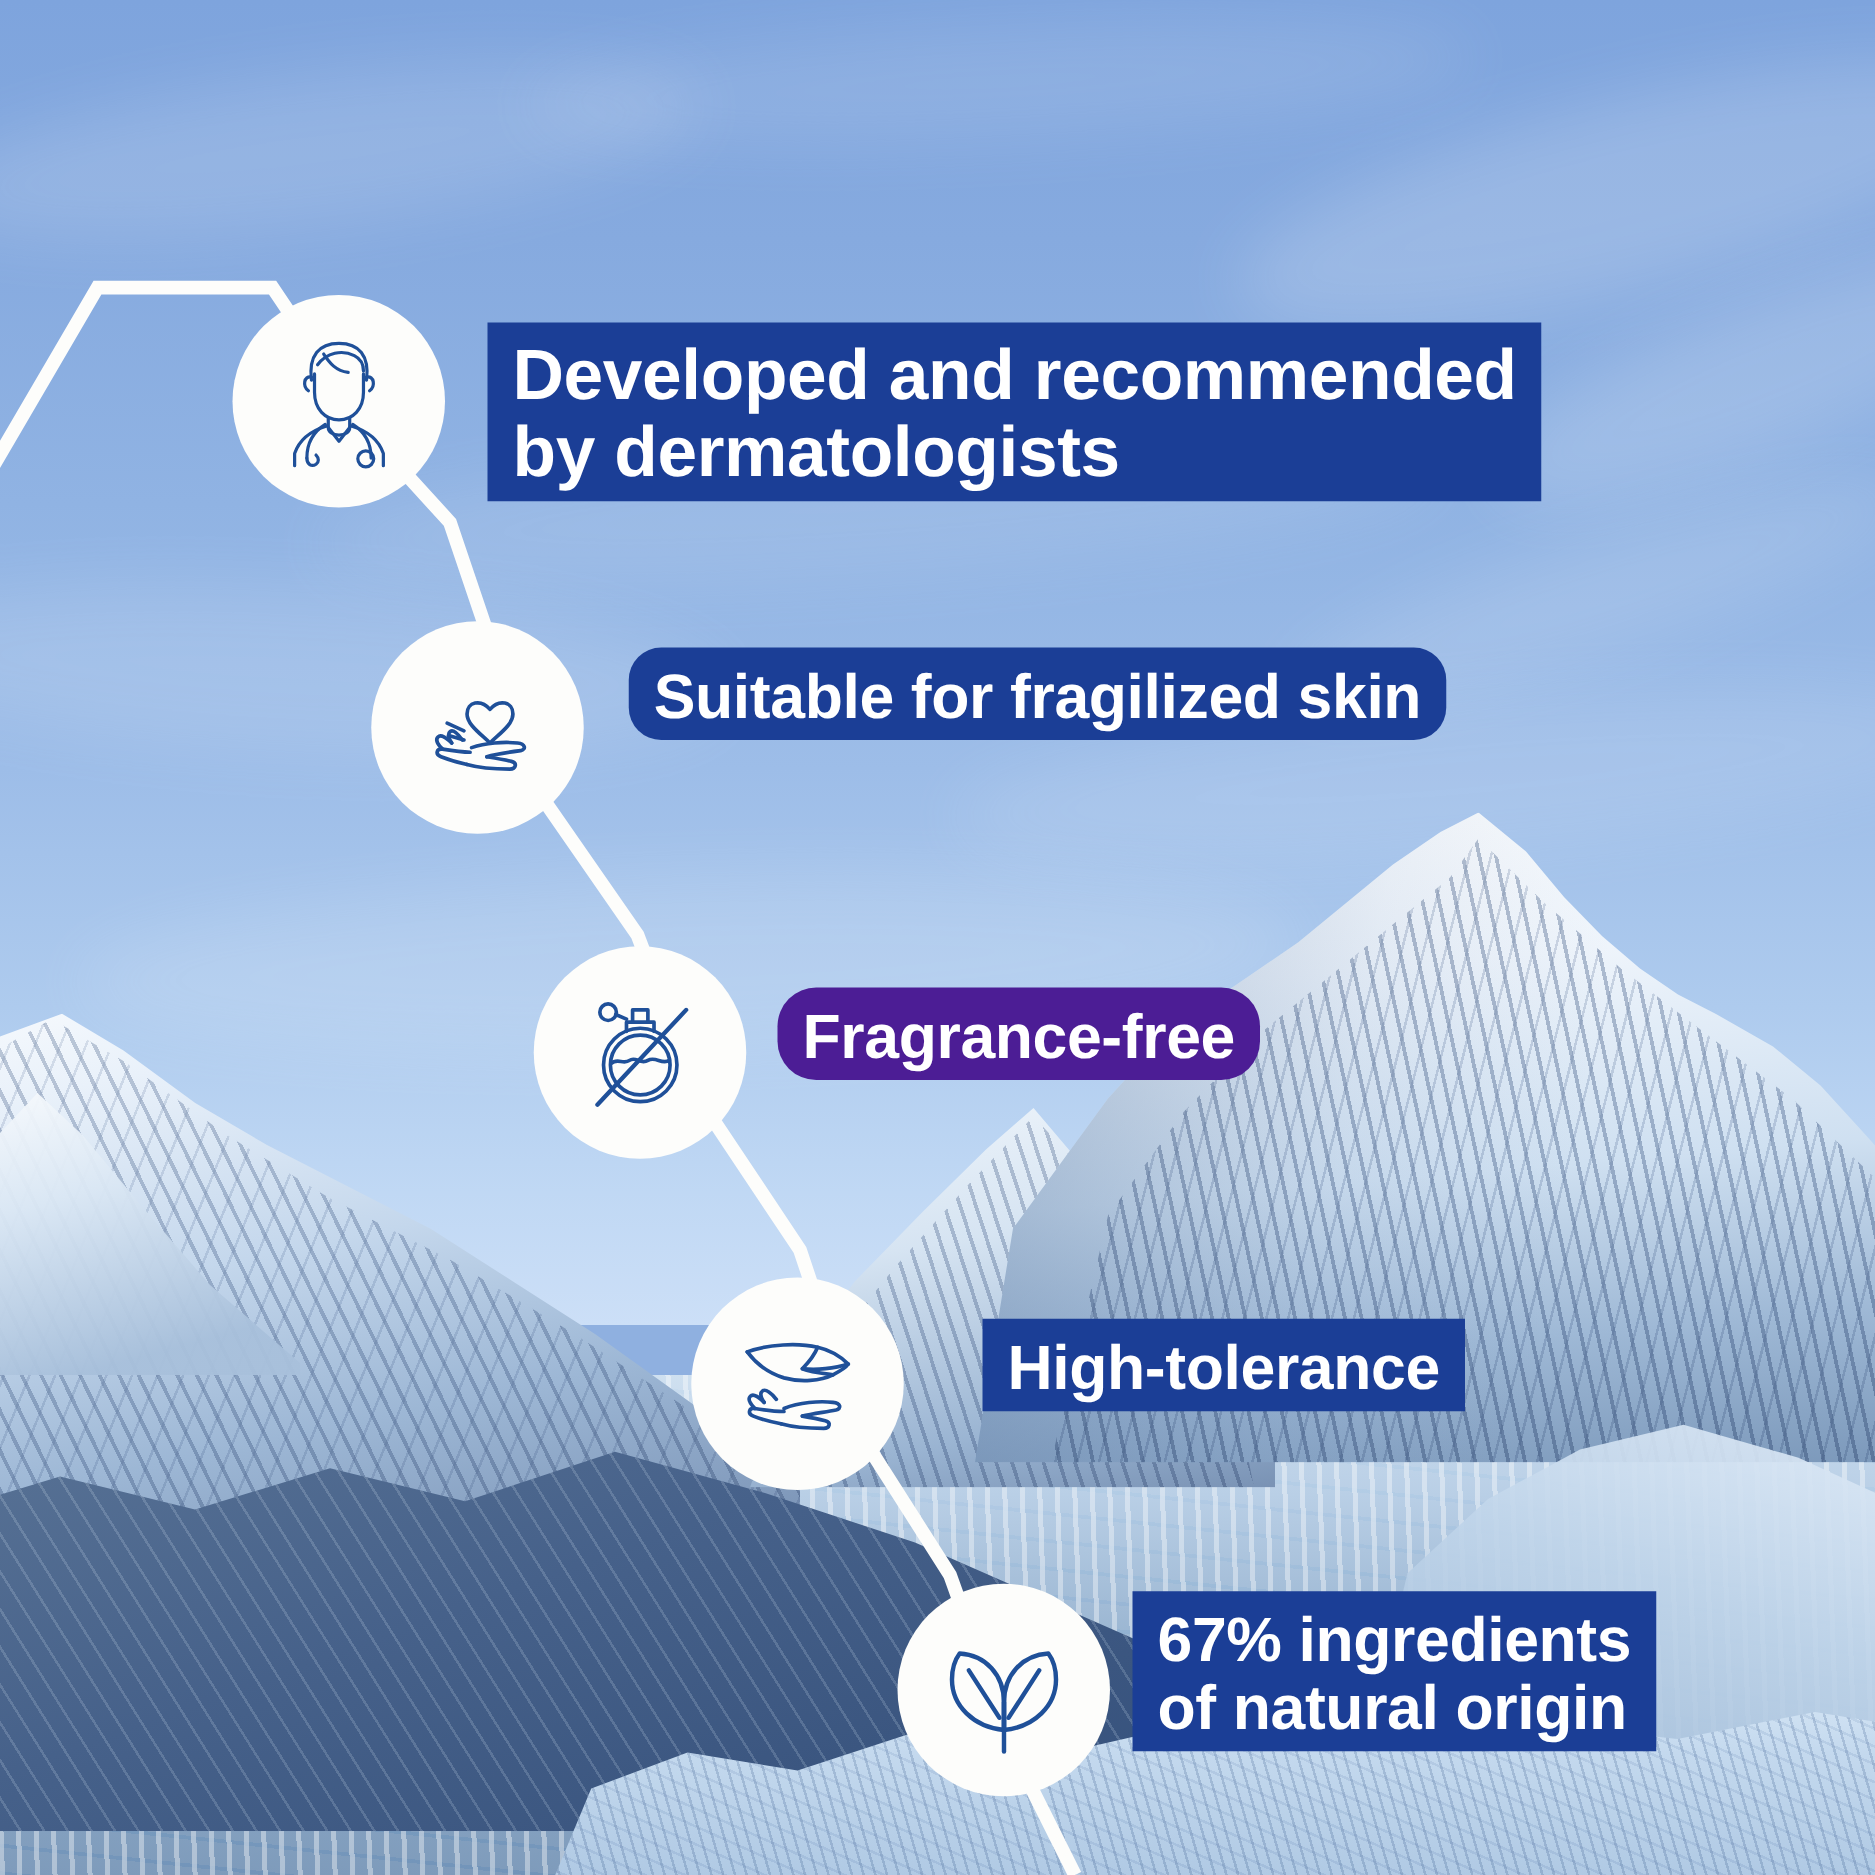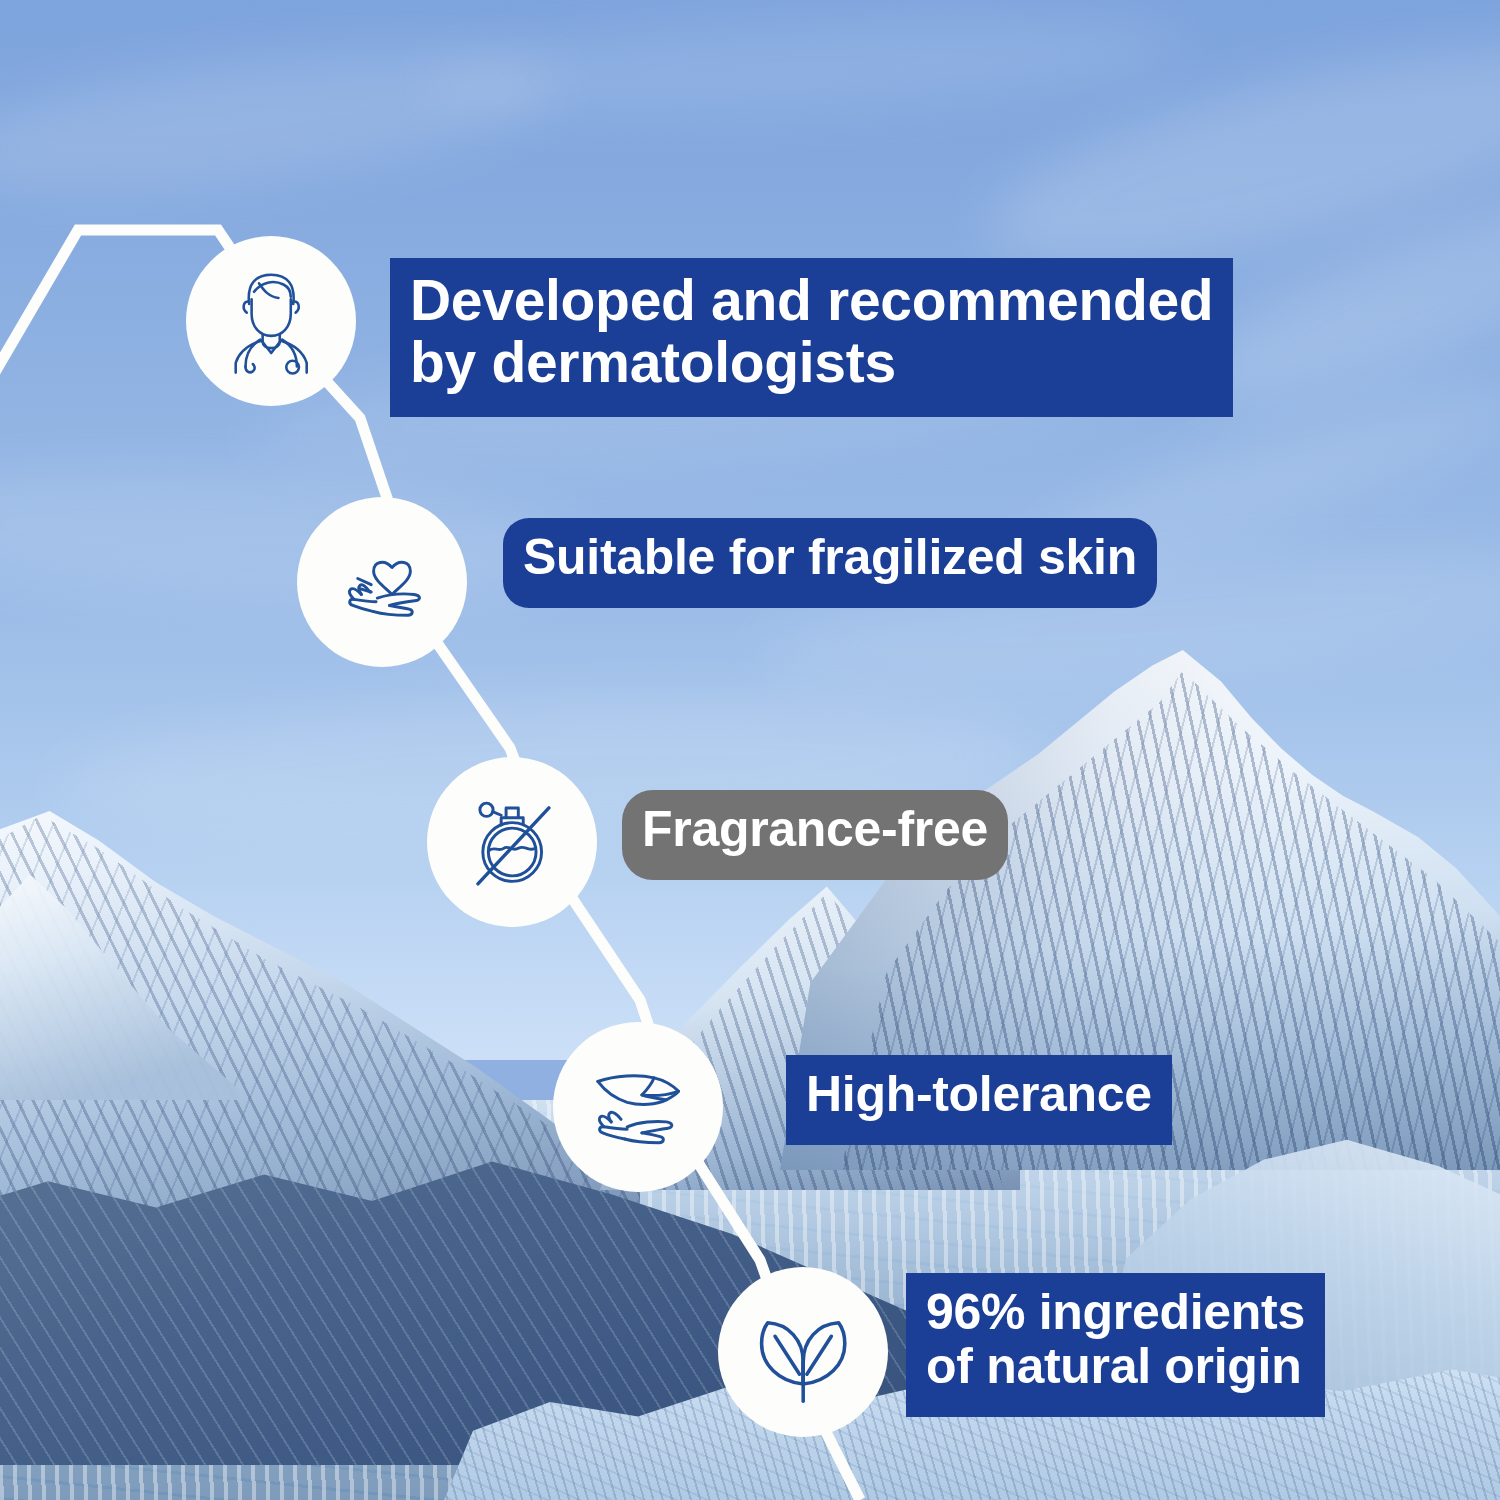--- a/index.html
+++ b/index.html
@@ -169,21 +169,21 @@
   }
   .bubble svg { width:72%; height:72%; display:block; }
 
   
   .pill {
     position:absolute;
     background:#1b3e96;
     color:#ffffff;
     font-weight:bold;
     line-height:1.08;
-    padding:12px 20px 24px 20px;
+    padding:12px 20px 8px 20px;
     white-space:pre-line;
     letter-spacing:-0.3px;
   }
   #pill-0 { left:390px; top:258px;  font-size:57px; }
   #pill-1 { left:503px; top:518px;  font-size:50px;border-radius:26px; }
   #pill-2 { left:622px; top:790px;  font-size:50px; }
   #pill-3 { left:786px; top:1055px; font-size:50px; }
   #pill-4 { left:906px; top:1273px; font-size:50px; }
 </style>
 </head>
@@ -311,18 +311,18 @@
       <path d="M50 76 C70 74 84 60 84 43 C84 36 82 30 79 26 C62 27 50 40 50 58 Z"></path>
       <path d="M73 37 L53 68"></path>
 
       <path d="M50 58 L50 90"></path>
     </svg>
   </div>
 
   <div class="pill" id="pill-0" style="background: rgb(27, 62, 150); color: rgb(255, 255, 255);">Developed and recommended
 by dermatologists</div>
   <div class="pill" id="pill-1" style="background: rgb(27, 62, 150); color: rgb(255, 255, 255);">Suitable for fragilized skin</div>
-  <div class="pill" id="pill-2" style="background: #737373; color: rgb(255, 255, 255); border-radius: 31px;">Fragrance-free</div>
+  <div class="pill" id="pill-2" style="background: #4c1d95; color: rgb(255, 255, 255); border-radius: 31px;">Fragrance-free</div>
   <div class="pill" id="pill-3" style="background: rgb(27, 62, 150); color: rgb(255, 255, 255);">High-tolerance</div>
-  <div class="pill" id="pill-4" style="background: rgb(27, 62, 150); color: rgb(255, 255, 255);">96% ingredients
+  <div class="pill" id="pill-4" style="background: rgb(27, 62, 150); color: rgb(255, 255, 255);">67% ingredients
 of natural origin</div>
 
 </div>
 
 </body></html>

